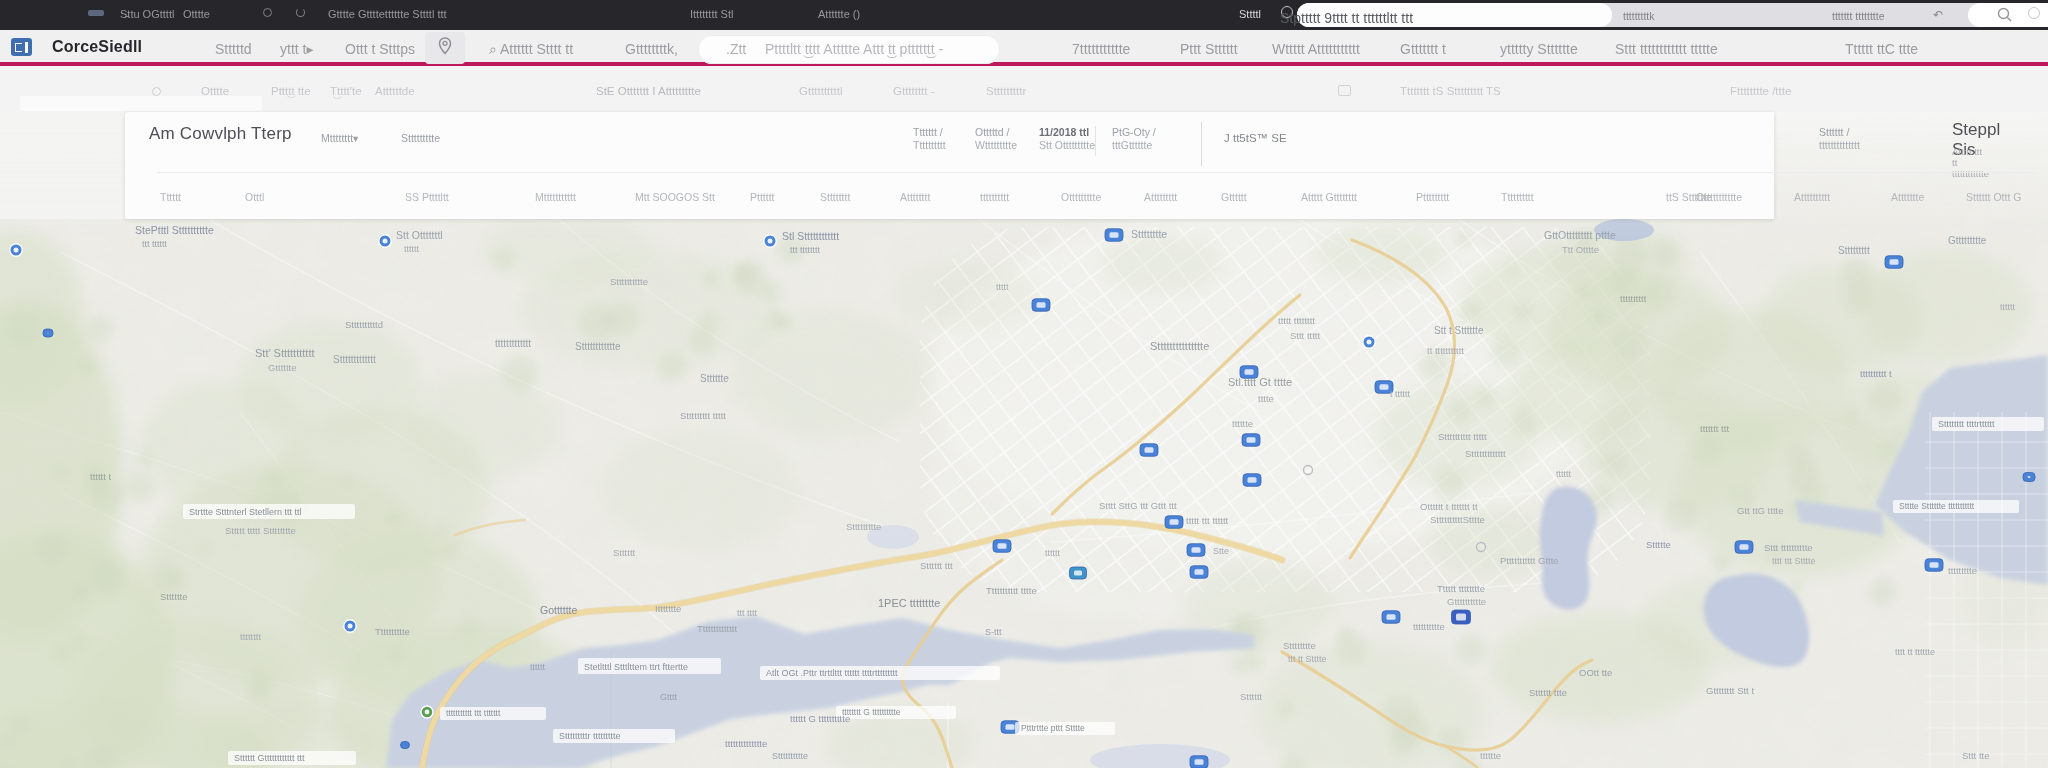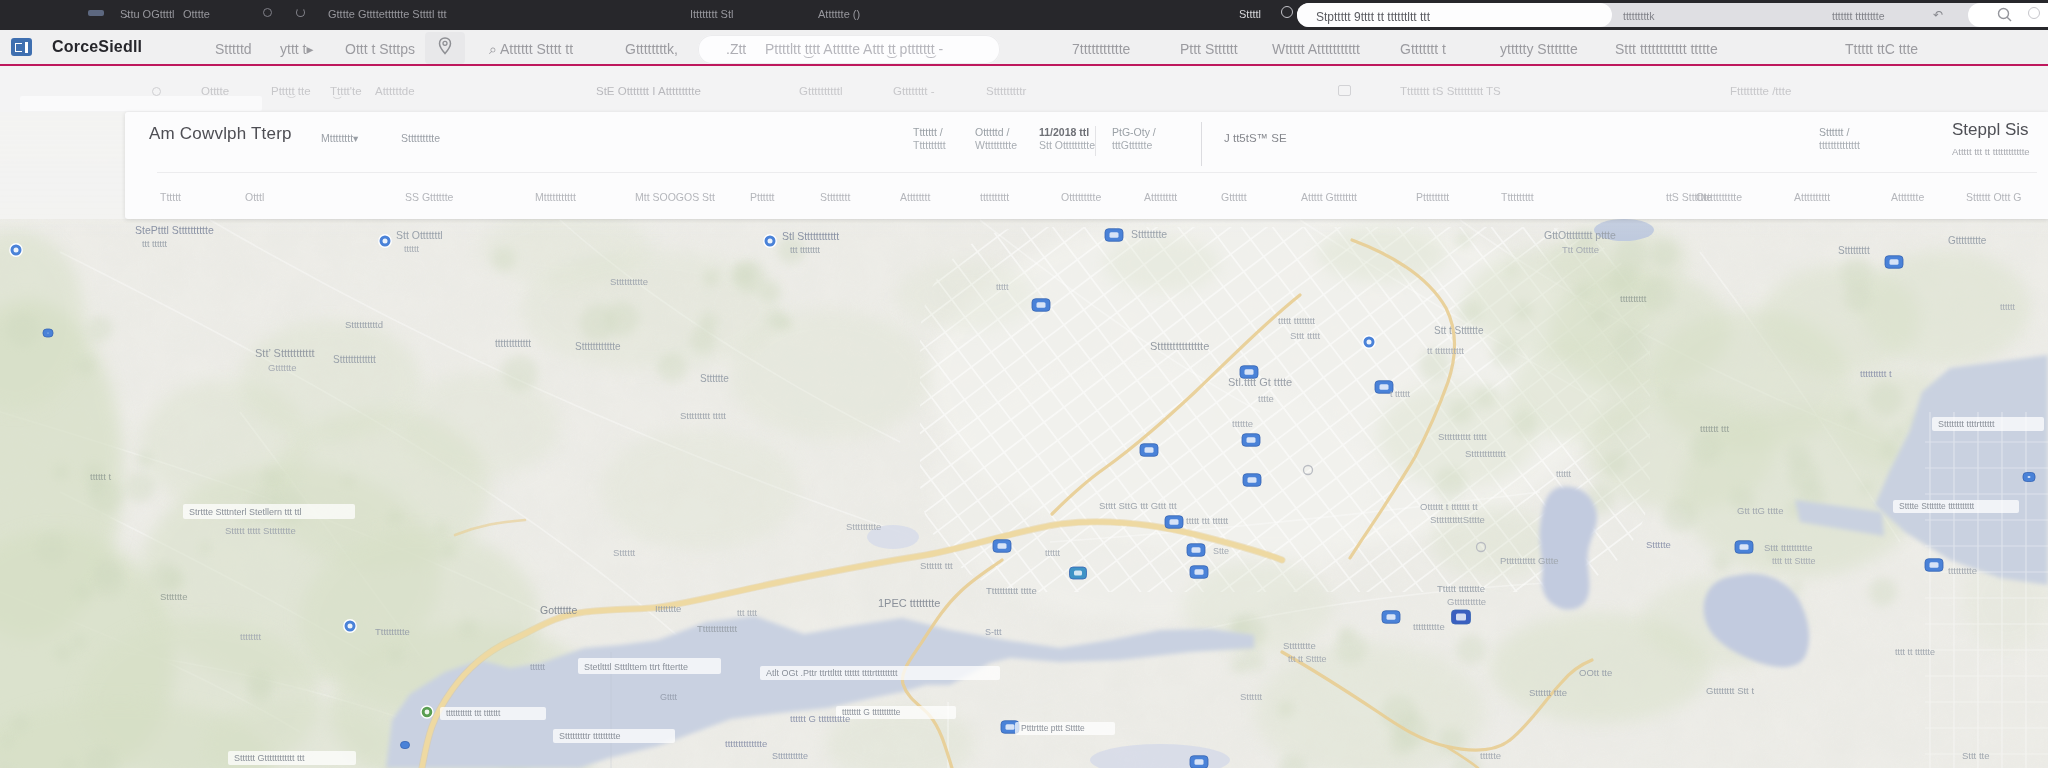--- a/index.html
+++ b/index.html
@@ -1,42 +1,42 @@
 <!DOCTYPE html>
 <html><head><meta charset="utf-8">
 <style>
 *{margin:0;padding:0;box-sizing:border-box}
 html,body{width:2048px;height:768px;overflow:hidden;background:#efeee9;font-family:"Liberation Sans",sans-serif;}
 .abs{position:absolute}
 #topbar{position:absolute;left:0;top:0;width:2048px;height:30px;background:#27272b;color:#97979d;font-size:11px;}
 #topbar span{position:absolute;top:8px;white-space:nowrap}
-#row2{position:absolute;left:0;top:30px;width:2048px;height:36px;background:#f0f0f1;border-bottom:2px solid #be185d;}
+#row2{position:absolute;left:0;top:30px;width:2048px;height:36px;background:#f0f0f1;border-bottom:4px solid #be185d;}
 #row2 .nav{position:absolute;top:11px;font-size:14px;color:#9b9ba0;white-space:nowrap}
 #row3{position:absolute;left:0;top:66px;width:2048px;height:46px;background:#f3f3f4;}
 #row3 .nav{position:absolute;top:19px;font-size:11.5px;color:#c7c7ca;white-space:nowrap}
-#panel{position:absolute;left:125px;top:112px;width:1923px;height:107px;background:#fcfcfd;border-radius:3px 0 0 3px;box-shadow:0 1px 4px rgba(40,40,50,.14);}
+#panel{position:absolute;left:125px;top:112px;width:1649px;height:107px;background:#fcfcfd;border-radius:3px 0 0 3px;box-shadow:0 1px 4px rgba(40,40,50,.14);}
 #panel .m{position:absolute;font-size:10.5px;color:#9a9fa6;line-height:13px;white-space:nowrap}
 #panel .ch{position:absolute;top:79px;font-size:10.5px;color:#b4b6bb;white-space:nowrap}
 .vline{position:absolute;width:1px;background:#e3e3e6}
 </style></head><body>
 
 <div id="topbar">
 <span style="left:88px;top:10px;width:16px;height:6px;background:#5d6880;border-radius:2px"></span>
 <span style="left:120px">S̵ttu OGttttl</span>
 <span style="left:183px">Otttte</span>
 <span style="left:328px">Gtttte Gttttetttttte Sttttl ttt</span>
 <span style="left:690px">Itttttttt Stl</span>
 <span style="left:818px">Atttttte ()</span>
 <span style="left:263px;top:8px;width:9px;height:9px;border:1.4px solid #808088;border-radius:50%"></span>
 <span style="left:296px;top:8px;width:9px;height:9px;border:1.4px solid #808088;border-radius:50%;border-top-color:transparent"></span>
 <span style="left:1239px;color:#d8d8dc">Sttttl</span>
 <span style="left:1281px;top:6px;width:12px;height:12px;border:1.5px solid #c2c2c8;border-radius:50%"></span>
 <span style="left:1297px;top:3px;width:751px;height:24px;background:#dfdfe3;border-radius:12px"></span>
 <span style="left:1297px;top:3px;width:315px;height:24px;background:#fdfdfe;border-radius:12px"></span>
-<span style="left:1316px;top:10px;color:#595a60;font-size:12px">Stpttttt 9tttt tt ttttttltt ttt</span>
+<span style="left:1280px;top:10px;color:#595a60;font-size:14px">Stpttttt 9tttt tt ttttttltt ttt</span>
 <span style="left:1623px;top:10px;color:#818289;font-size:10.5px">tttttttttk</span>
 <span style="left:1832px;top:10px;color:#818289;font-size:10.5px">ttttttt tttttttte</span>
 <span style="left:1933px;top:8px;color:#87888e;font-size:12px">↶</span>
 <span style="left:1968px;top:3px;width:80px;height:24px;background:#fff;border-radius:12px 0 0 12px"></span>
 <svg class="abs" style="left:1996px;top:6px" width="18" height="18" viewBox="0 0 18 18">
       <circle cx="7.5" cy="7.5" r="5" fill="none" stroke="#95969c" stroke-width="1.4"></circle>
       <line x1="11.2" y1="11.2" x2="15" y2="15" stroke="#95969c" stroke-width="1.4"></line>
     </svg>
 <span style="left:2028px;top:7px;width:12px;height:12px;border:1.5px solid #c6c6cb;border-radius:50%"></span>
 </div>
@@ -668,21 +668,21 @@
     <div class="vline" style="left:970px;top:14px;height:30px"></div>
     <div class="m" style="left:987px;top:14px;color:#9aa0a6">PtG‑Oty /<br><span style="color:#a8adb3">tttGtttttte</span></div>
     <div class="vline" style="left:1076px;top:10px;height:44px;background:#dcdce0"></div>
     <div class="m" style="left:1099px;top:20px;font-size:11.5px;color:#85878d">J tt5tS™ SE</div>
     <div class="m" style="left:1694px;top:14px;color:#9aa0a6">Stttttt /<br><span style="color:#a8adb3">tttttttttttttt</span></div>
     <div class="abs" style="left:1827px;top:8px;font-size:17px;font-weight:500;color:#4f5056">Steppl Sis</div>
     <div class="abs" style="left:1827px;top:34px;font-size:9.5px;color:#a8aab0">Attttt ttt tt tttttttttttte</div>
     <div class="abs" style="left:32px;top:60px;width:1880px;height:1px;background:#ececee"></div>
     <div class="ch" style="left:35px">Tttttt</div>
     <div class="ch" style="left:120px">Otttl</div>
-    <div class="ch" style="left:280px">SS Gtttttte</div>
+    <div class="ch" style="left:280px">SS Pttttltt</div>
     <div class="ch" style="left:410px">Mttttttttttt</div>
     <div class="ch" style="left:510px">Mtt SOOGOS Stt</div>
     <div class="ch" style="left:625px">Ptttttt</div>
     <div class="ch" style="left:695px">Stttttttt</div>
     <div class="ch" style="left:775px">Atttttttt</div>
     <div class="ch" style="left:855px">tttttttttt</div>
     <div class="ch" style="left:936px">Ottttttttte</div>
     <div class="ch" style="left:1019px">Attttttttt</div>
     <div class="ch" style="left:1096px">Gtttttt</div>
     <div class="ch" style="left:1176px">Attttt Gtttttttt</div>

